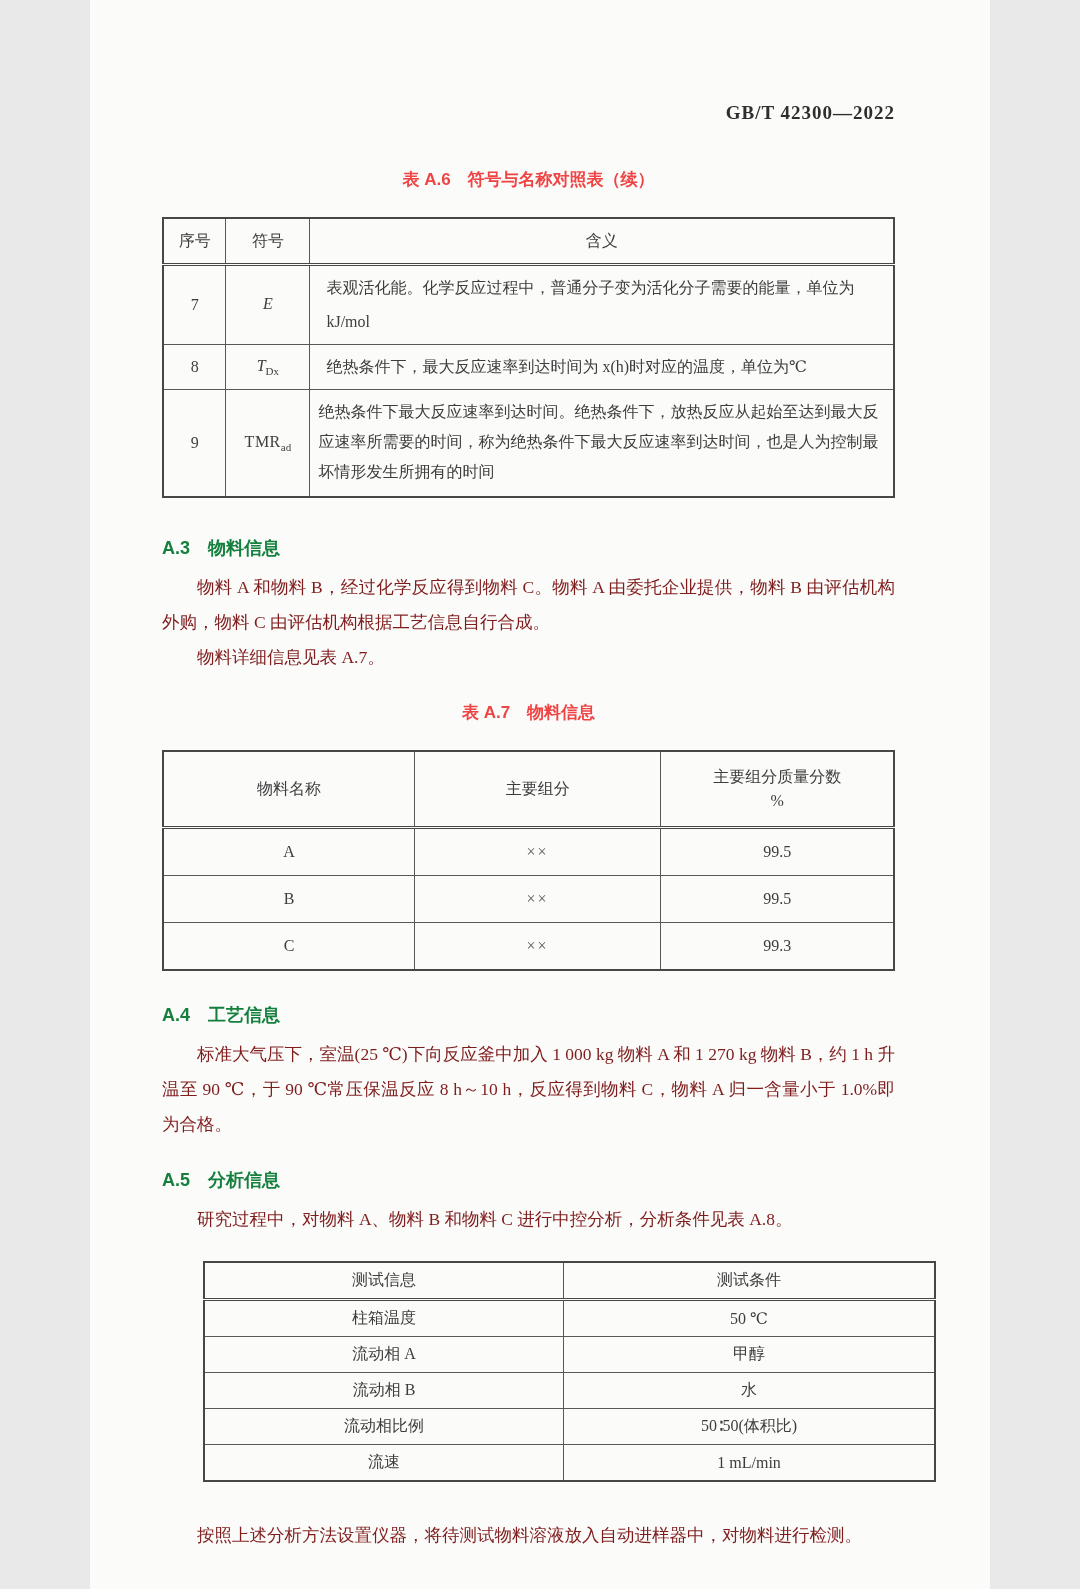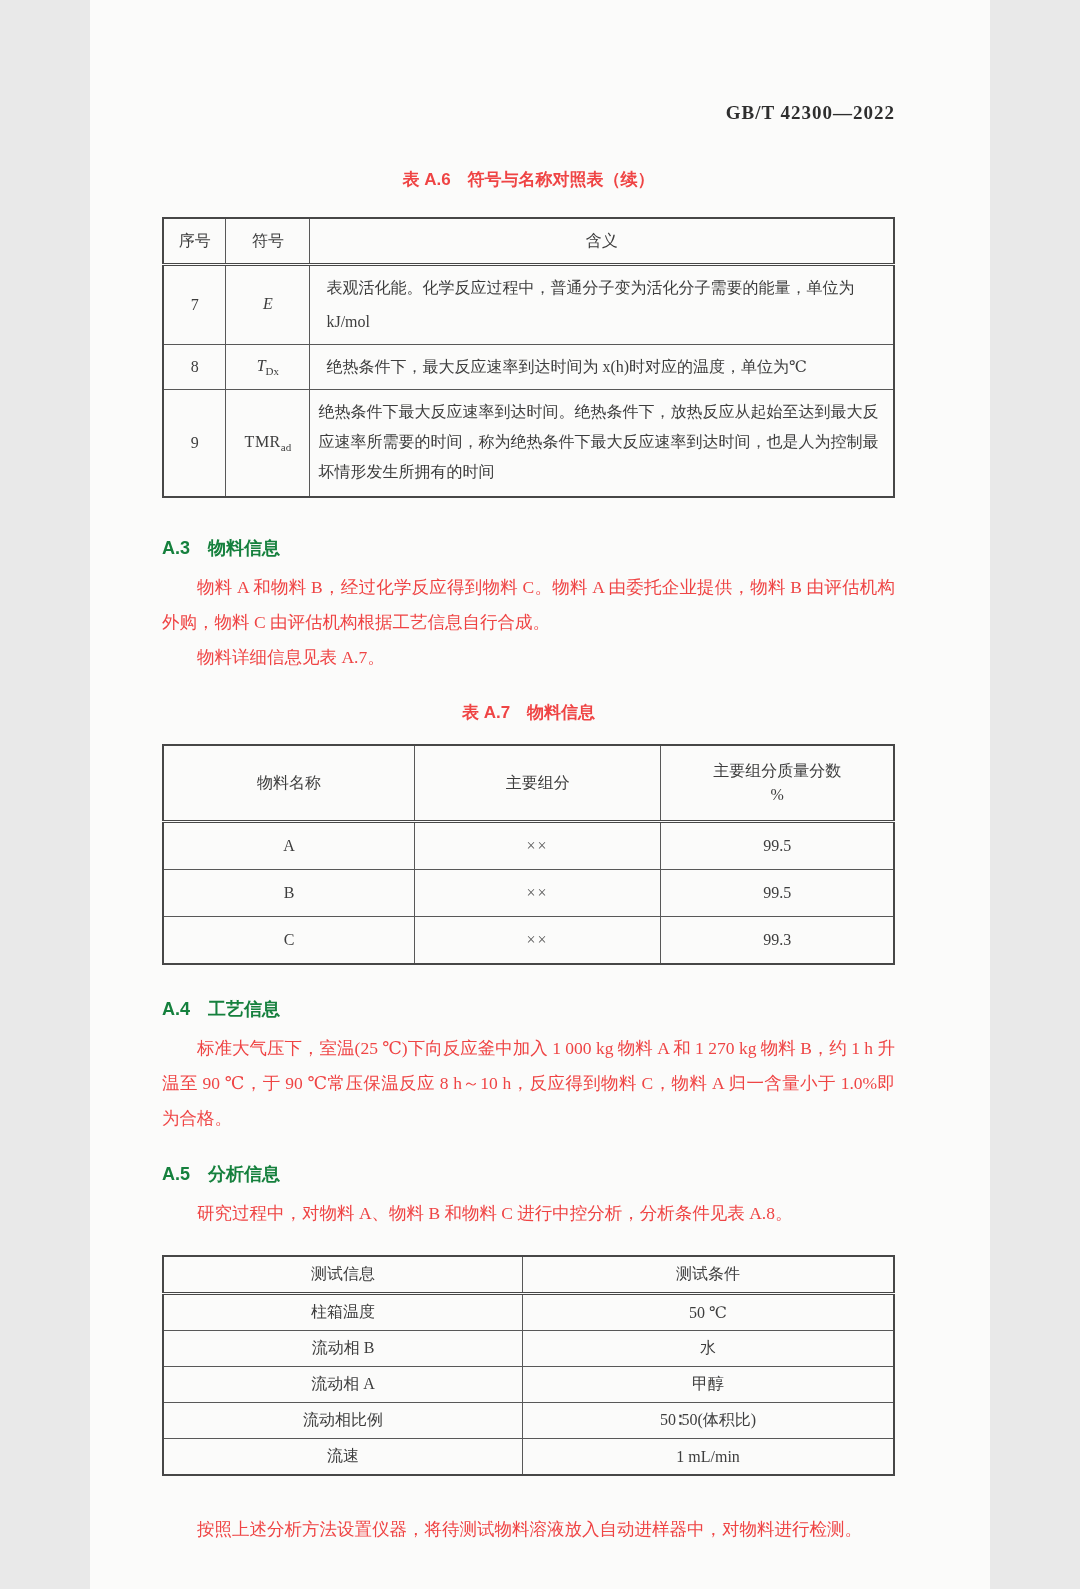--- a/index.html
+++ b/index.html
@@ -51,49 +51,49 @@
   .t-a6 col.c2 { width:11.5%; }
   .t-a6 col.c3 { width:79.9%; }
   .t-a6 thead th { height:36px; }
   .t-a6 td { height:30px; }
   .t-a6 td.meaning { text-align:left; padding:5px 16px; line-height:34px; }
   .t-a6 tr.multi td.meaning { line-height:30px; padding:8px 8px;font-family:Liberation Mono, monospace; }
   .sym-main { font-style:italic; }
   .sym-upright { font-style:normal; letter-spacing:0.5px; }
   sub.symsub { font-size:11px; font-style:normal; }
 
-  .t-a7 { margin-top:20px;padding-left:44px; }
+  .t-a7 { margin-top:26px;padding-left:44px; }
   .t-a7 col { width:33.33%; }
   .t-a7 col.c1 { width:34.4%; }
   .t-a7 col.c2 { width:33.7%; }
   .t-a7 col.c3 { width:31.9%; }
   .t-a7 thead th { height:66px; }
   .t-a7 td { height:38px; }
   .hdr-2line div { line-height:24px; }
 
-  .t-a8 { margin-top:24px; }
+  .t-a8 { margin-top:24px;margin-left:41px; }
   .t-a8 col.c1 { width:49.2%; }
   .t-a8 col.c2 { width:50.8%; }
   .t-a8 th, .t-a8 td { height:27px; }
 
   .sec-heading {
     font-family:"Liberation Sans","DejaVu Sans",sans-serif;
     font-weight:700; font-size:18px; color:#15803d;
     white-space:pre-wrap;
   }
   .h-a3 { margin-top:38px; }
   .h-a4 { margin-top:32px; }
   .h-a5 { margin-top:26px; }
 
   .para {
     font-size:17.5px;
     line-height:35px;
     text-align:justify;
     text-indent:2em;
-    color:#ef4444;
+    color:#7f1d1d;
     margin-top:10px;
   }
   .para.follow { margin-top:0; }
   .closing { margin-top:36px; }
   .xx { letter-spacing:2px; color:#5a5a5a; }
 </style>
 </head>
 <body>
 
 <div class="page">
@@ -193,28 +193,28 @@
           <th>测试信息</th>
           <th>测试条件</th>
         </tr>
       </thead>
       <tbody>
         <tr>
           <td>柱箱温度</td>
           <td>50 ℃</td>
         </tr>
         <tr>
+          <td>流动相 A</td>
+          <td>甲醇</td>
+        </tr>
+        <tr>
           <td>流动相 B</td>
           <td>水</td>
         </tr>
         <tr>
-          <td>流动相 A</td>
-          <td>甲醇</td>
-        </tr>
-        <tr>
           <td>流动相比例</td>
           <td>50∶50(体积比)</td>
         </tr>
         <tr>
           <td>流速</td>
           <td>1 mL/min</td>
         </tr>
       </tbody>
     </table>
 

